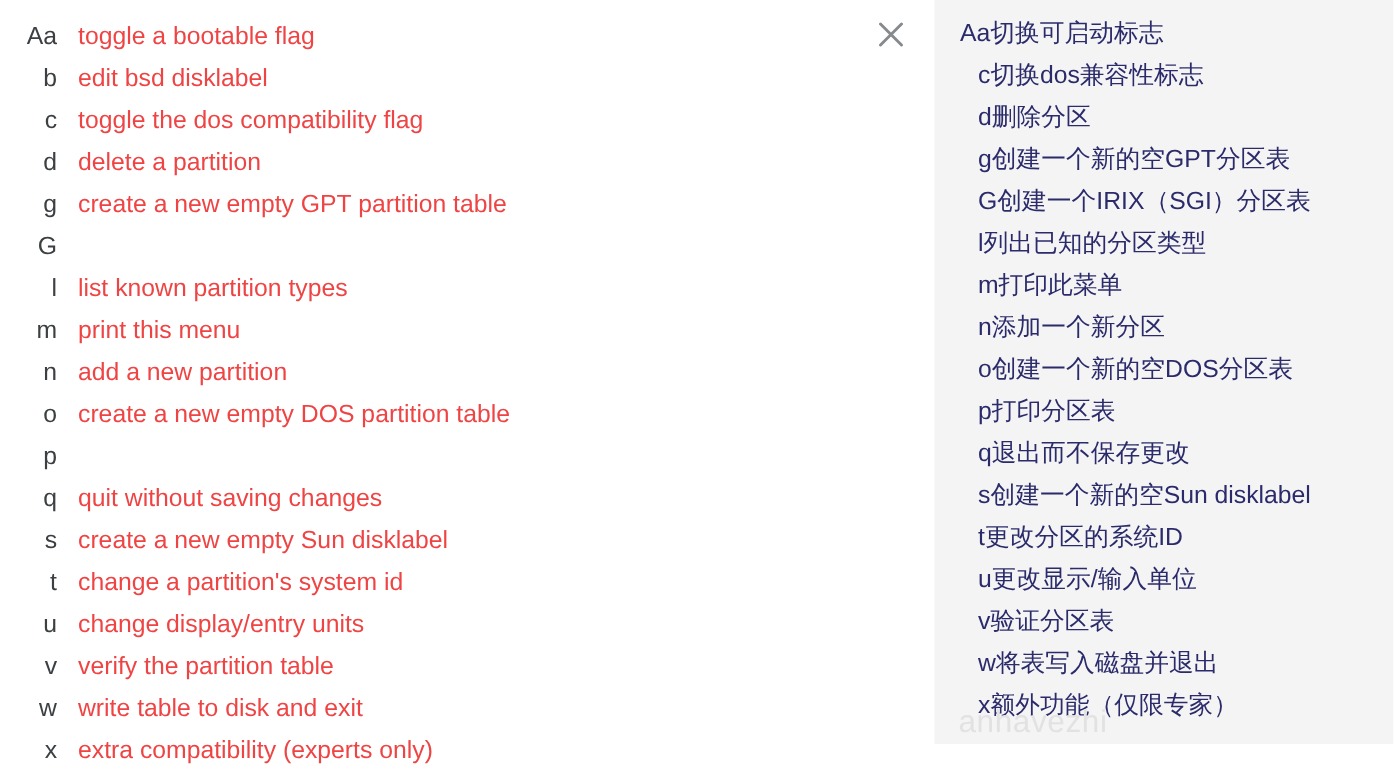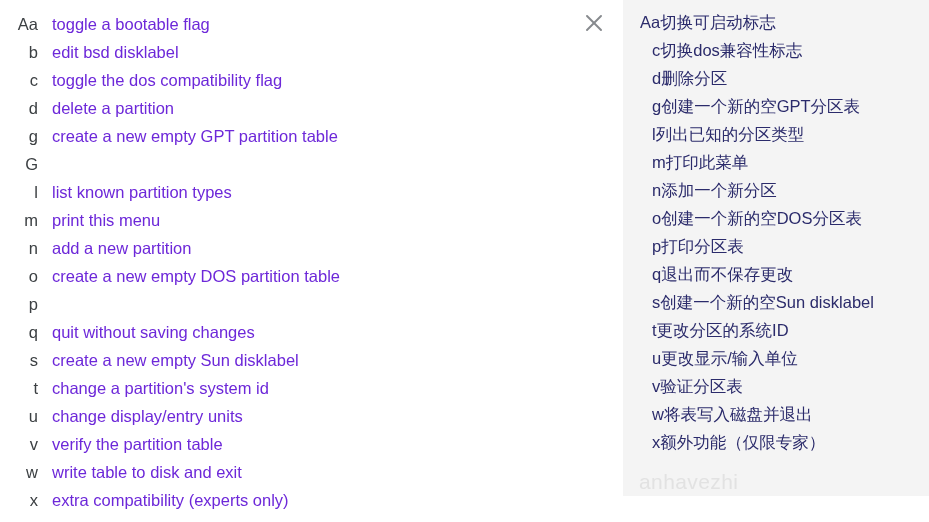--- a/index.html
+++ b/index.html
@@ -66,21 +66,21 @@
     min-width: 38px;
     text-align: right;
     font-size: 16.5px;
     color: #3c4043;
     letter-spacing: 0;
   }
 
   .menu-desc {
     padding-left: 14px;
     font-size: 16.5px;
-    color: #6d28d9;
+    color: #ef4444;
   }
 
   
   .target-panel {
     position: relative;
     width: 306px;
     height: 496px;
     background: #f4f4f4;
     box-sizing: border-box;
     overflow: hidden;
@@ -210,20 +210,21 @@
       </li>
     </ul>
   </div>
 
   <div class="target-panel">
     <ul class="target-list">
       <li class="target-row first-row">Aa切换可启动标志</li>
       <li class="target-row indented">c切换dos兼容性标志</li>
       <li class="target-row indented">d删除分区</li>
       <li class="target-row indented">g创建一个新的空GPT分区表</li>
+      <li class="target-row indented">G创建一个IRIX（SGI）分区表</li>
       <li class="target-row indented">l列出已知的分区类型</li>
       <li class="target-row indented">m打印此菜单</li>
       <li class="target-row indented">n添加一个新分区</li>
       <li class="target-row indented">o创建一个新的空DOS分区表</li>
       <li class="target-row indented">p打印分区表</li>
       <li class="target-row indented">q退出而不保存更改</li>
       <li class="target-row indented">s创建一个新的空Sun disklabel</li>
       <li class="target-row indented">t更改分区的系统ID</li>
       <li class="target-row indented">u更改显示/输入单位</li>
       <li class="target-row indented">v验证分区表</li>

